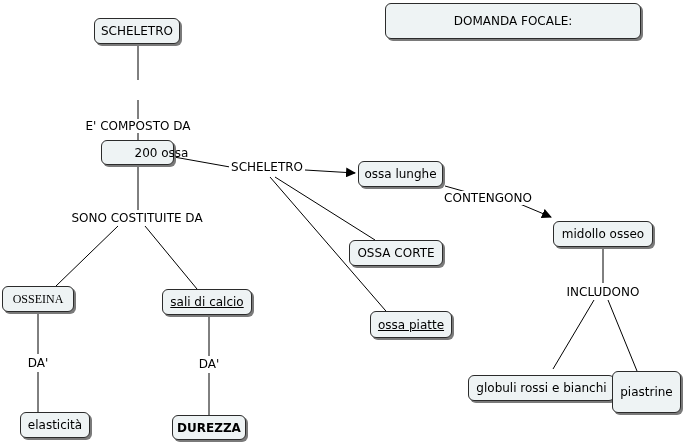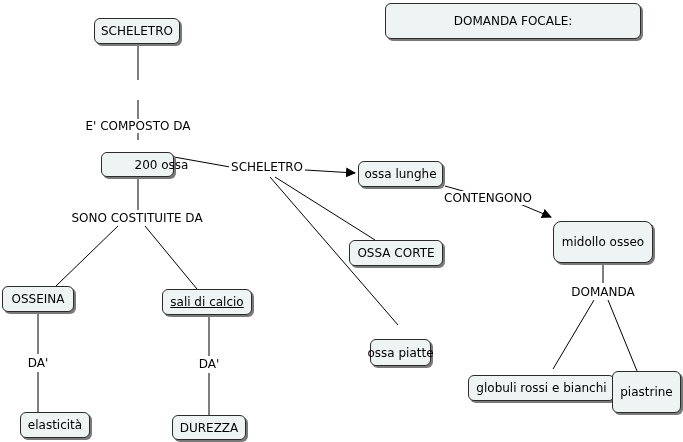--- a/index.html
+++ b/index.html
@@ -42,31 +42,31 @@
     <line x1="594" y1="300" x2="553" y2="369"></line>
     <line x1="608" y1="300" x2="637" y2="371"></line>
   </g>
 </svg>
 
 <div class="node focal" style="left:385px; top:3px; width:256px; height:36px;">
   <span>DOMANDA FOCALE:</span>
 </div>
 
 <div class="node" style="left:94px; top:18px; width:86px; height:26px;">SCHELETRO</div>
-<div class="node" style="left:101px; top:152px; width:73px; height:25px;padding-left:48px;">200 ossa</div>
+<div class="node" style="left:101px; top:140px; width:73px; height:25px;padding-left:48px;">200 ossa</div>
 <div class="node" style="left:358px; top:161px; width:85px; height:26px;">ossa lunghe</div>
 <div class="node" style="left:349px; top:240px; width:94px; height:26px;">OSSA CORTE</div>
-<div class="node" style="left:370px; top:339px; width:61px; height:27px;">ossa piatte</div>
-<div class="node" style="left:553px; top:221px; width:100px; height:42px;border-radius:8px;">midollo osseo</div>
-<div class="node" style="left:2px; top:286px; width:72px; height:26px;">OSSEINA</div>
+<div class="node" style="left:370px; top:311px; width:82px; height:27px;text-decoration:underline;">ossa piatte</div>
+<div class="node" style="left:553px; top:221px; width:100px; height:26px;">midollo osseo</div>
+<div class="node" style="left:2px; top:286px; width:72px; height:26px;font-family:Liberation Serif, serif;">OSSEINA</div>
 <div class="node" style="left:162px; top:289px; width:90px; height:26px;text-decoration:underline;">sali di calcio</div>
 <div class="node" style="left:2px; top:412px; width:70px; height:26px;margin-left:18px;">elasticità</div>
-<div class="node" style="left:172px; top:415px; width:74px; height:25px;">DUREZZA</div>
+<div class="node" style="left:172px; top:415px; width:74px; height:25px;font-weight:bold;">DUREZZA</div>
 <div class="node" style="left:468px; top:369px; width:147px; height:26px;margin-top:6px;">globuli rossi e bianchi</div>
 <div class="node" style="left:612px; top:371px; width:69px; height:42px;">piastrine</div>
 
 <span class="label" style="left:138px; top:90px;margin-top:36px;">E' COMPOSTO DA</span>
 <span class="label" style="left:267px; top:167px;">SCHELETRO</span>
 <span class="label" style="left:488px; top:198px;">CONTENGONO</span>
 <span class="label" style="left:137px; top:218px;">SONO COSTITUITE DA</span>
 <span class="label" style="left:38px; top:363px;">DA'</span>
 <span class="label" style="left:209px; top:364px;">DA'</span>
-<span class="label" style="left:603px; top:292px;">DOMANDA</span>
+<span class="label" style="left:603px; top:292px;">INCLUDONO</span>
 
 </body></html>

